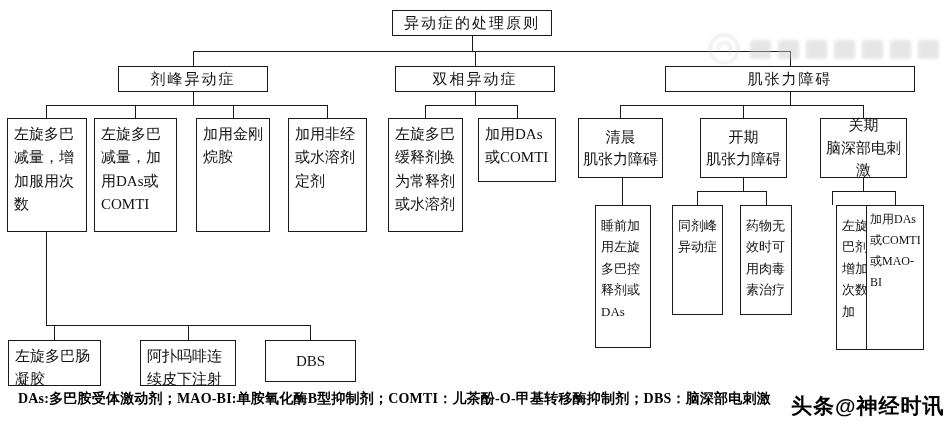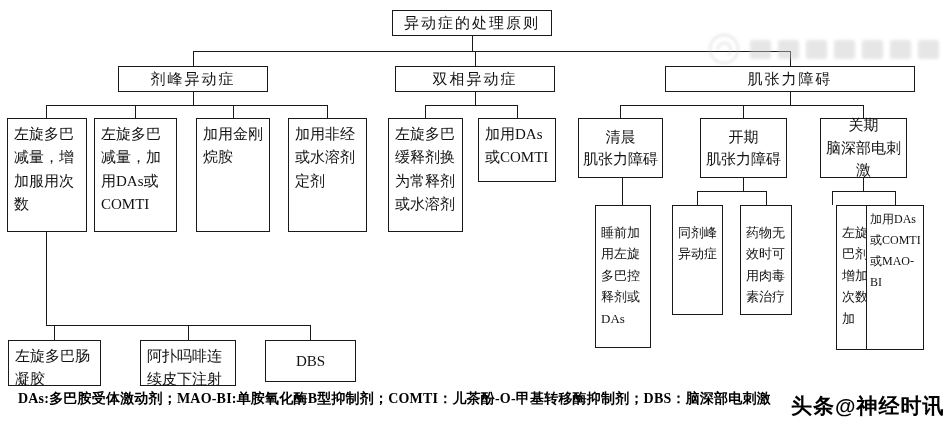--- a/index.html
+++ b/index.html
@@ -1,21 +1,21 @@
 <!DOCTYPE html>
 <html><head>
 <meta charset="utf-8">
 <style>
   html,body{margin:0;padding:0;}
   body{width:945px;height:424px;background:#fff;font-family:"Liberation Serif","DejaVu Serif",serif;}
   .stage{position:relative;width:945px;height:424px;background:#fff;overflow:hidden;}
   .box{position:absolute;border:1px solid #1a1a1a;background:#fff;color:#111;white-space:pre-line;box-sizing:border-box;}
   .hdr{display:flex;align-items:center;justify-content:center;font-size:15px;letter-spacing:2px;text-align:center;}
   .body{font-size:15px;line-height:1.55;padding:4px 4px 0 6px;}
-  .narrow{font-size:13px;line-height:1.65;padding:16px 2px 0 5px;}
+  .narrow{font-size:13px;line-height:1.65;padding:9px 2px 0 5px;}
   .mixed{font-size:12px;line-height:1.75;padding:3px 2px 0 3px;}
   .ctr{display:flex;align-items:center;justify-content:center;text-align:center;font-size:15px;line-height:1.5;}
   .hline,.vline{position:absolute;background:#1a1a1a;}
   .hline{height:1px;}
   .vline{width:1px;}
   .footnote{position:absolute;left:8px;top:390px;font-size:14px;font-weight:bold;color:#000;letter-spacing:0.2px;margin-left:10px;}
   .brand{position:absolute;left:791px;top:392px;font-size:21px;font-weight:bold;color:#000;font-family:"Liberation Sans","DejaVu Sans",sans-serif;letter-spacing:1px;}
   .seal{position:absolute;left:698px;top:26px;}
 </style>
 </head>

